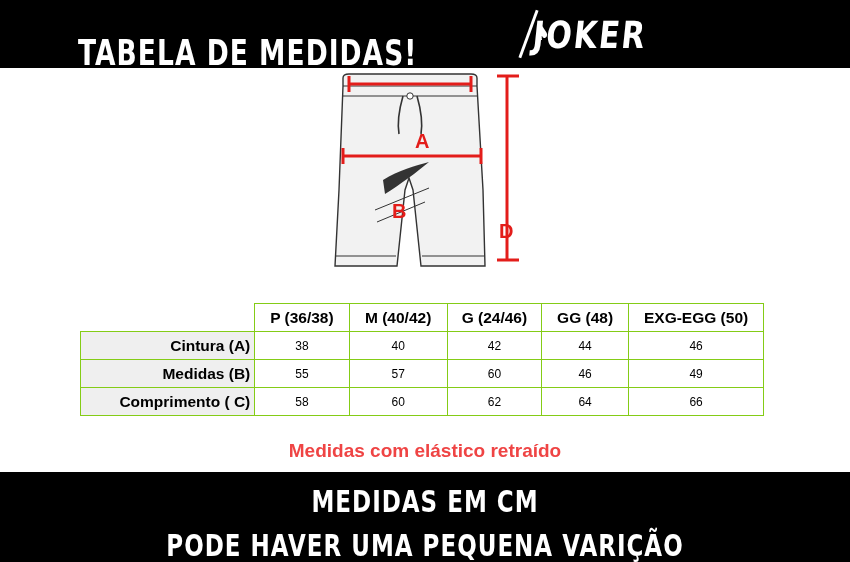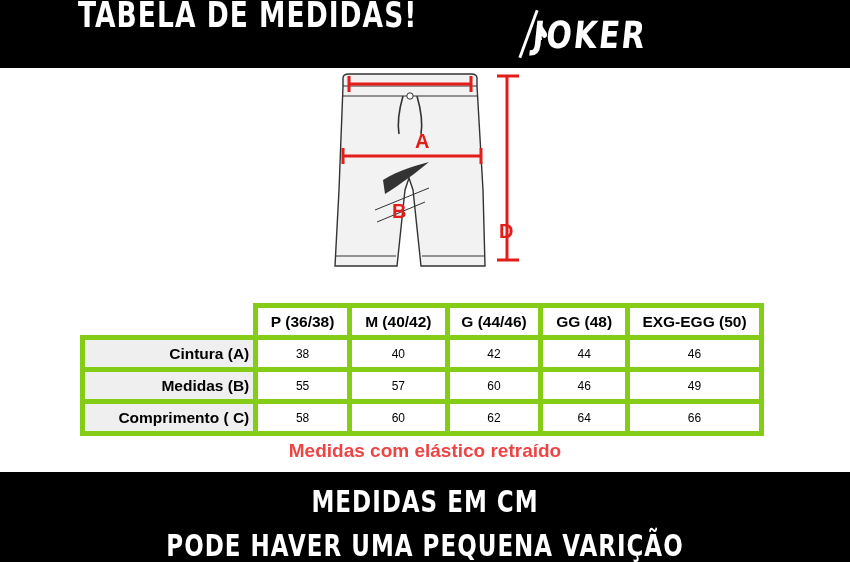--- a/index.html
+++ b/index.html
@@ -19,21 +19,21 @@
     height: 562px;
     background: #ffffff;
     box-sizing: border-box;
   }
   
   .header {
     position: relative;
     height: 68px;
     background: #000000;
     display: flex;
-    align-items: flex-start;
+    align-items: flex-end;
   }
   .header-title {
     color: #ffffff;
     font-family: "DejaVu Sans", sans-serif;
     font-weight: bold;
     font-size: 26px;
     letter-spacing: 1px;
     margin-left: 78px;
     transform: scaleY(1.35) scaleX(1.02);
     transform-origin: left center;
@@ -90,21 +90,21 @@
     top: 303px;
     width: 684px;
   }
   table.size-table {
     border-collapse: collapse;
     width: 684px;
     font-size: 16px;
   }
   table.size-table th,
   table.size-table td {
-    border: 5px solid #84cc16;
+    border: 1px solid #84cc16;
     height: 27px;
     padding: 0 4px;
   }
   table.size-table thead th {
     background: #ffffff;
     font-weight: bold;
     font-size: 15.5px;
     text-align: center;
     white-space: nowrap;
   }
@@ -238,21 +238,21 @@
           <col class="sz1">
           <col class="sz2">
           <col class="sz3">
           <col class="sz4">
       </colgroup>
       <thead>
         <tr>
           <th class="corner"></th>
           <th>P (36/38)</th>
           <th>M (40/42)</th>
-          <th>G (44/46)</th>
+          <th>G (24/46)</th>
           <th>GG (48)</th>
           <th>EXG-EGG (50)</th>
         </tr>
       </thead>
       <tbody>
         <tr>
           <th>Cintura (A)</th>
           <td>38</td>
           <td>40</td>
           <td>42</td>

